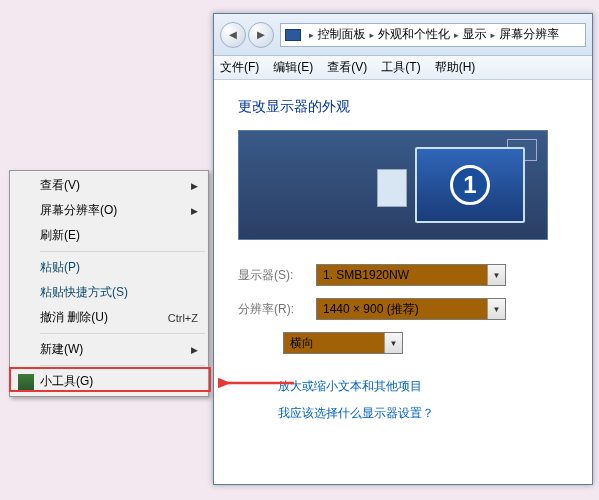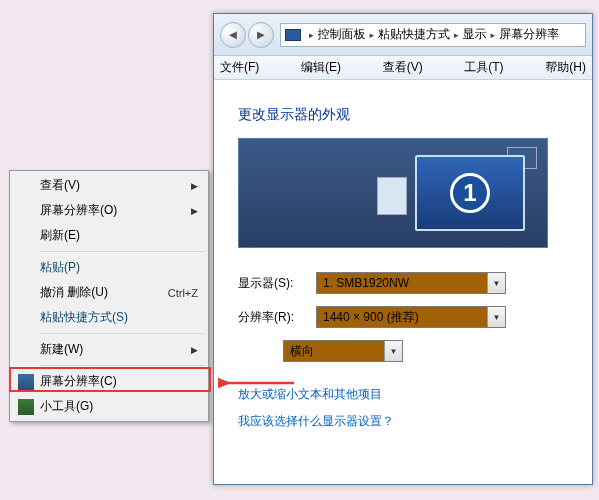--- a/index.html
+++ b/index.html
@@ -59,25 +59,25 @@
   flex: 1; height: 24px; background: #fff; border: 1px solid #a0b4c8;
   display: flex; align-items: center; font-size: 12px; padding: 0 4px; overflow: hidden;
 }
 .breadcrumb .bc-icon { width: 16px; height: 12px; background: #2a5a9a; margin-right: 4px; border: 1px solid #1a3a6a; }
 .breadcrumb .sep { margin: 0 4px; color: #444; font-size: 9px; }
 .breadcrumb span { white-space: nowrap; }
 
 .menubar {
   display: flex; background: linear-gradient(#f6fafd,#e6eef6);
   border-bottom: 1px solid #c2d0de; padding: 0 6px; height: 24px; align-items: center;
-  font-size: 12px; gap: 14px; justify-content: space-between;
+  font-size: 12px; gap: 14px;
 }
 
 .content { padding: 18px 24px; background: #fff; height: calc(100% - 66px); overflow: hidden; }
-.heading { color: #003399; font-size: 14px; margin-bottom: 14px; margin-top: 8px; }
+.heading { color: #003399; font-size: 14px; margin-bottom: 14px; }
 
 .monitor-preview {
   width: 310px; height: 110px; border: 1px solid #5a7ca0;
   background: linear-gradient(#3a5a88,#2a3f65); position: relative;
   display: flex; align-items: center; justify-content: flex-end; padding-right: 22px;
   margin-bottom: 24px;
 }
 .monitor-display {
   width: 110px; height: 76px; background: linear-gradient(#2f66b8,#1a3c7a);
   border: 2px solid #c8dff5; border-radius: 2px; position: relative;
@@ -91,72 +91,68 @@
 .monitor-display .win-icon {
   position: absolute; left: -40px; top: 20px; width: 30px; height: 38px;
   background: #d8e6f4; border: 1px solid #9ab;
 }
 .monitor-preview .small-prev {
   position: absolute; right: 10px; top: 8px; width: 30px; height: 22px;
   background: #3a5a88; border: 1px solid #aac;
 }
 
 .form-row { display: flex; align-items: center; margin-bottom: 12px; font-size: 12px; }
-.form-label { width: 78px; color: #000000; }
+.form-label { width: 78px; color: #737373; }
 .select {
   flex: 1; max-width: 190px; height: 22px; background: #a16207;
   border: 1px solid #7a7a7a; display: flex; align-items: center;
   padding: 0 6px; font-size: 12px; position: relative; cursor: default;
 }
 .select .caret {
   position: absolute; right: 0; top: 0; width: 18px; height: 100%;
   background: linear-gradient(#f6f6f6,#dedede); border-left: 1px solid #999;
   display: flex; align-items: center; justify-content: center; font-size: 8px; color: #333;
 }
 .select.short { max-width: 120px; margin-left: 45px; }
 
 .links { margin-top: 24px; font-size: 12px; }
-.links div { color: #0060c0; margin-bottom: 10px; cursor: pointer; }
+.links div { color: #0060c0; margin-bottom: 10px; cursor: pointer; margin-left: 40px; }
 </style>
 </head>
 <body>
 
 <div class="context-menu">
   <div class="menu-item">
     <span>查看(V)</span>
     <span class="arrow">▶</span>
   </div>
   <div class="menu-item">
     <span>屏幕分辨率(O)</span>
     <span class="arrow">▶</span>
   </div>
   <div class="menu-item">
     <span>刷新(E)</span>
   </div>
   <div class="menu-sep"></div>
   <div class="menu-item disabled">
     <span>粘贴(P)</span>
   </div>
+  <div class="menu-item disabled">
+    <span>粘贴快捷方式(S)</span>
+  </div>
   <div class="menu-item">
     <span>撤消 删除(U)</span>
     <span class="shortcut">Ctrl+Z</span>
   </div>
-  <div class="menu-item disabled">
-    <span>粘贴快捷方式(S)</span>
-  </div>
   <div class="menu-sep"></div>
   <div class="menu-item">
     <span>新建(W)</span>
     <span class="arrow">▶</span>
   </div>
   <div class="menu-sep"></div>
-  <div class="menu-item">
-    <span class="menu-icon blue-screen"></span>
-    <span>屏幕分辨率(C)</span>
-  </div>
   <div class="menu-item">
     <span class="menu-icon green-screen"></span>
     <span>小工具(G)</span>
   </div>
 </div>
 
 <div class="highlight-box"></div>
 
 <div class="arrow-pointer">
   <svg width="80" height="18">
@@ -177,21 +173,21 @@
         </div>
       <div class="nav-circle">
           <span>►</span>
         </div>
     </div>
     <div class="breadcrumb">
       <div class="bc-icon"></div>
       <span class="sep">▸</span>
       <span>控制面板</span>
       <span class="sep">▸</span>
-      <span>粘贴快捷方式</span>
+      <span>外观和个性化</span>
       <span class="sep">▸</span>
       <span>显示</span>
       <span class="sep">▸</span>
       <span>屏幕分辨率</span>
     </div>
   </div>
   <div class="menubar">
     <span>文件(F)</span>
     <span>编辑(E)</span>
     <span>查看(V)</span>

